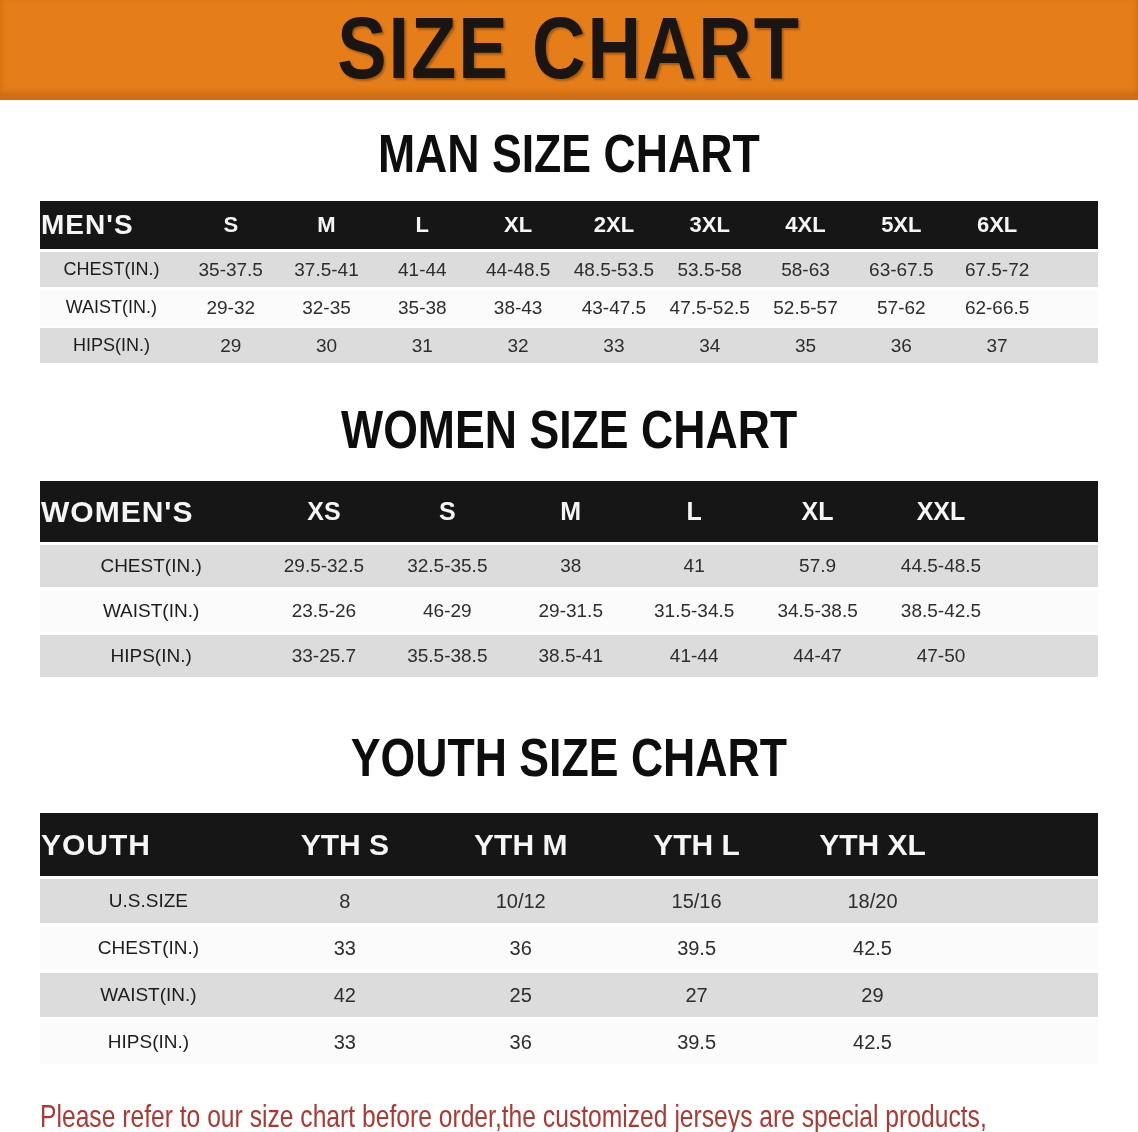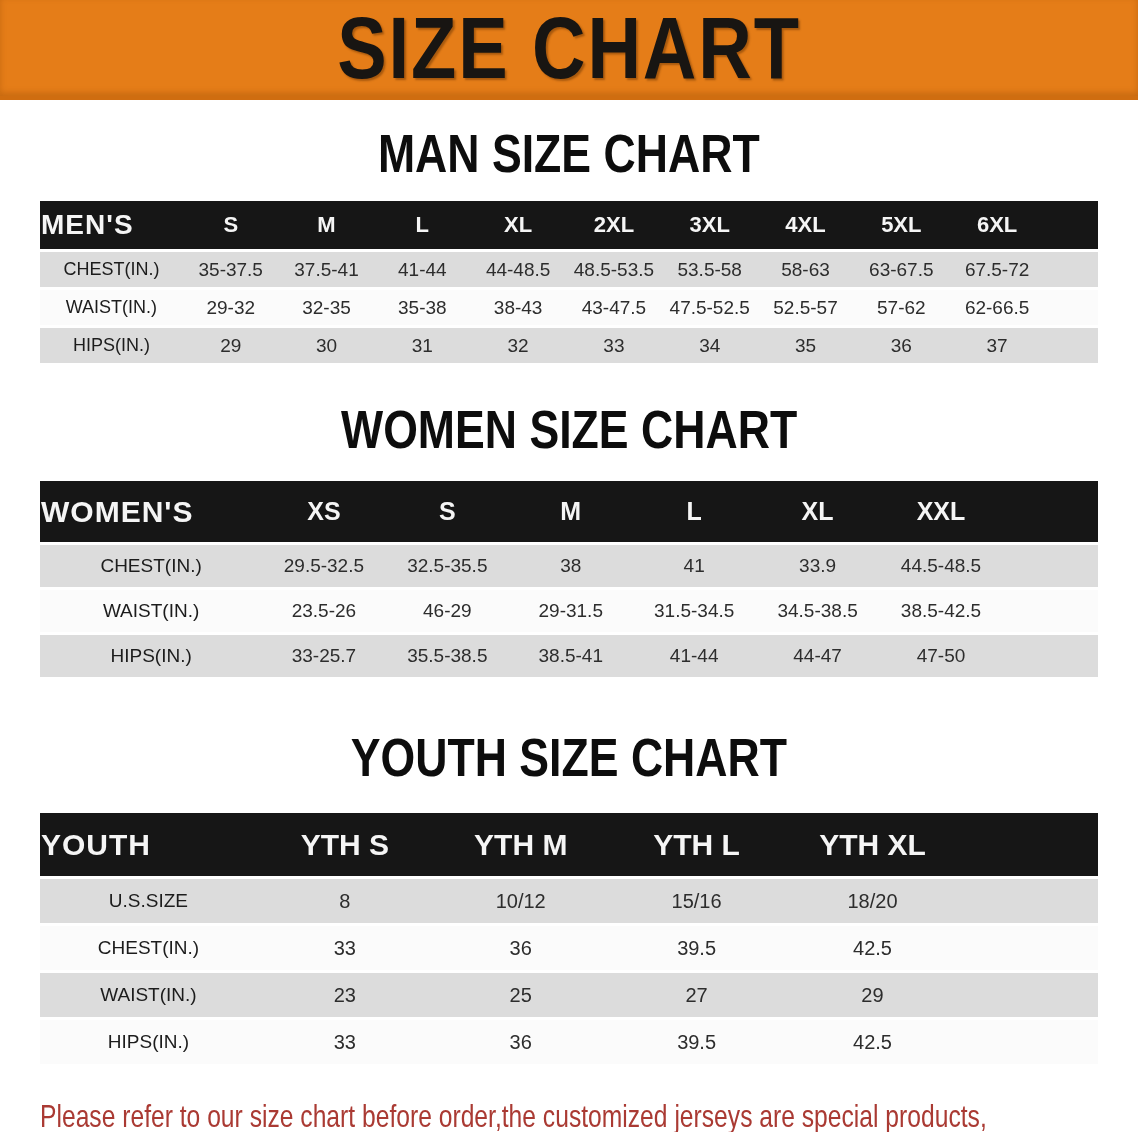--- a/index.html
+++ b/index.html
@@ -225,21 +225,21 @@
         <th></th>
       </tr>
     </thead>
     <tbody>
       <tr class="even">
         <td class="row-label">CHEST(IN.)</td>
         <td>29.5-32.5</td>
         <td>32.5-35.5</td>
         <td>38</td>
         <td>41</td>
-        <td>33.9</td>
+        <td>57.9</td>
         <td>44.5-48.5</td>
         <td></td>
       </tr>
       <tr class="odd">
         <td class="row-label">WAIST(IN.)</td>
         <td>23.5-26</td>
         <td>46-29</td>
         <td>29-31.5</td>
         <td>31.5-34.5</td>
         <td>34.5-38.5</td>
@@ -293,21 +293,21 @@
       <tr class="odd">
         <td class="row-label">CHEST(IN.)</td>
         <td>33</td>
         <td>36</td>
         <td>39.5</td>
         <td>42.5</td>
         <td></td>
       </tr>
       <tr class="even">
         <td class="row-label">WAIST(IN.)</td>
-        <td>23</td>
+        <td>42</td>
         <td>25</td>
         <td>27</td>
         <td>29</td>
         <td></td>
       </tr>
       <tr class="odd">
         <td class="row-label">HIPS(IN.)</td>
         <td>33</td>
         <td>36</td>
         <td>39.5</td>

